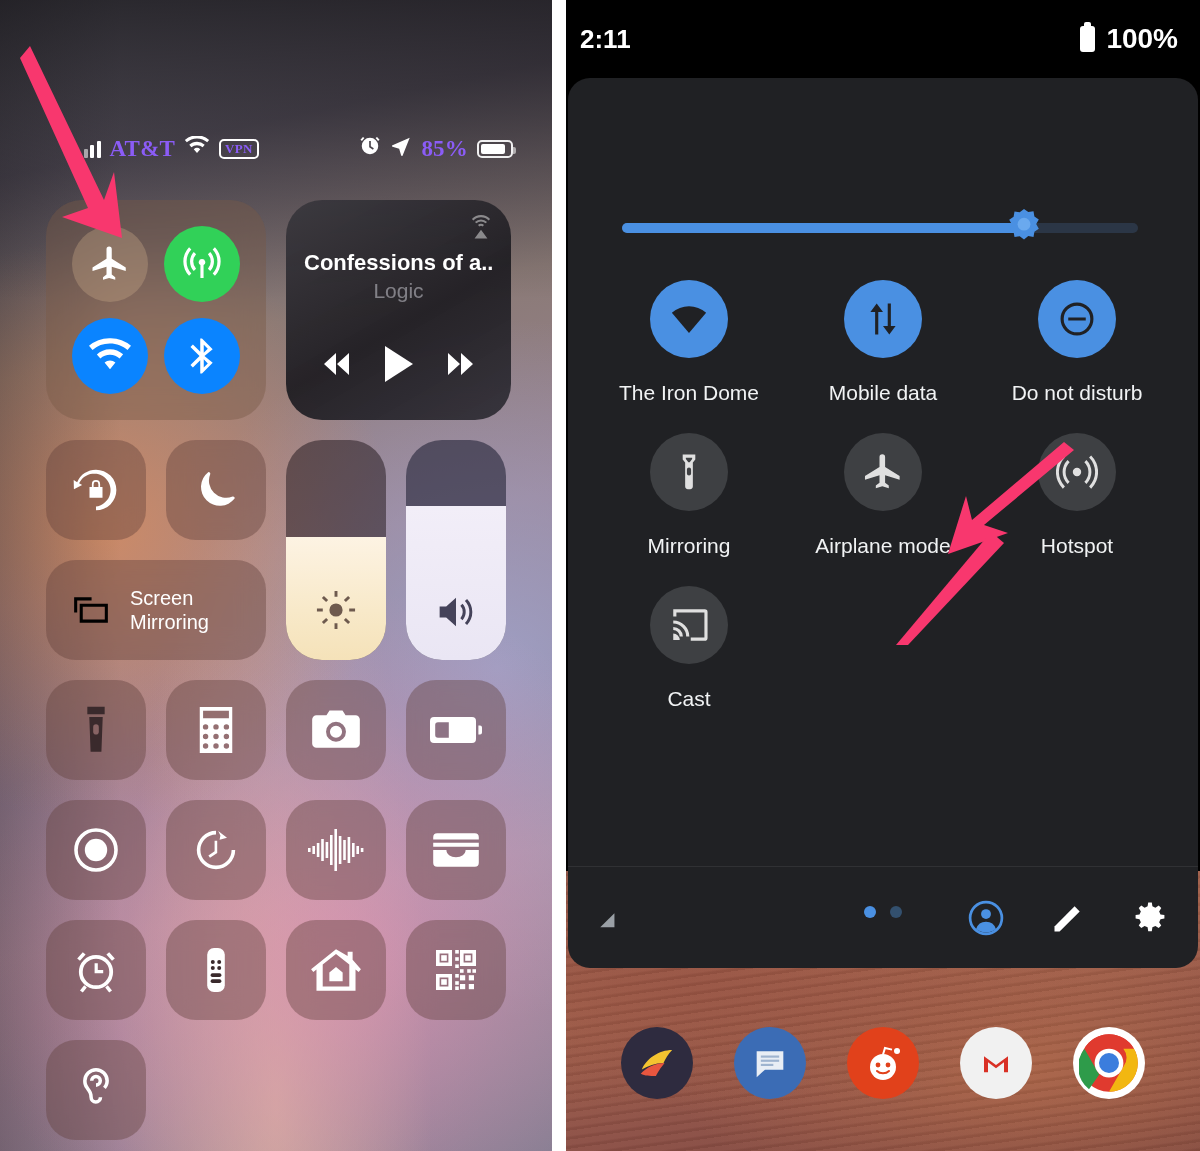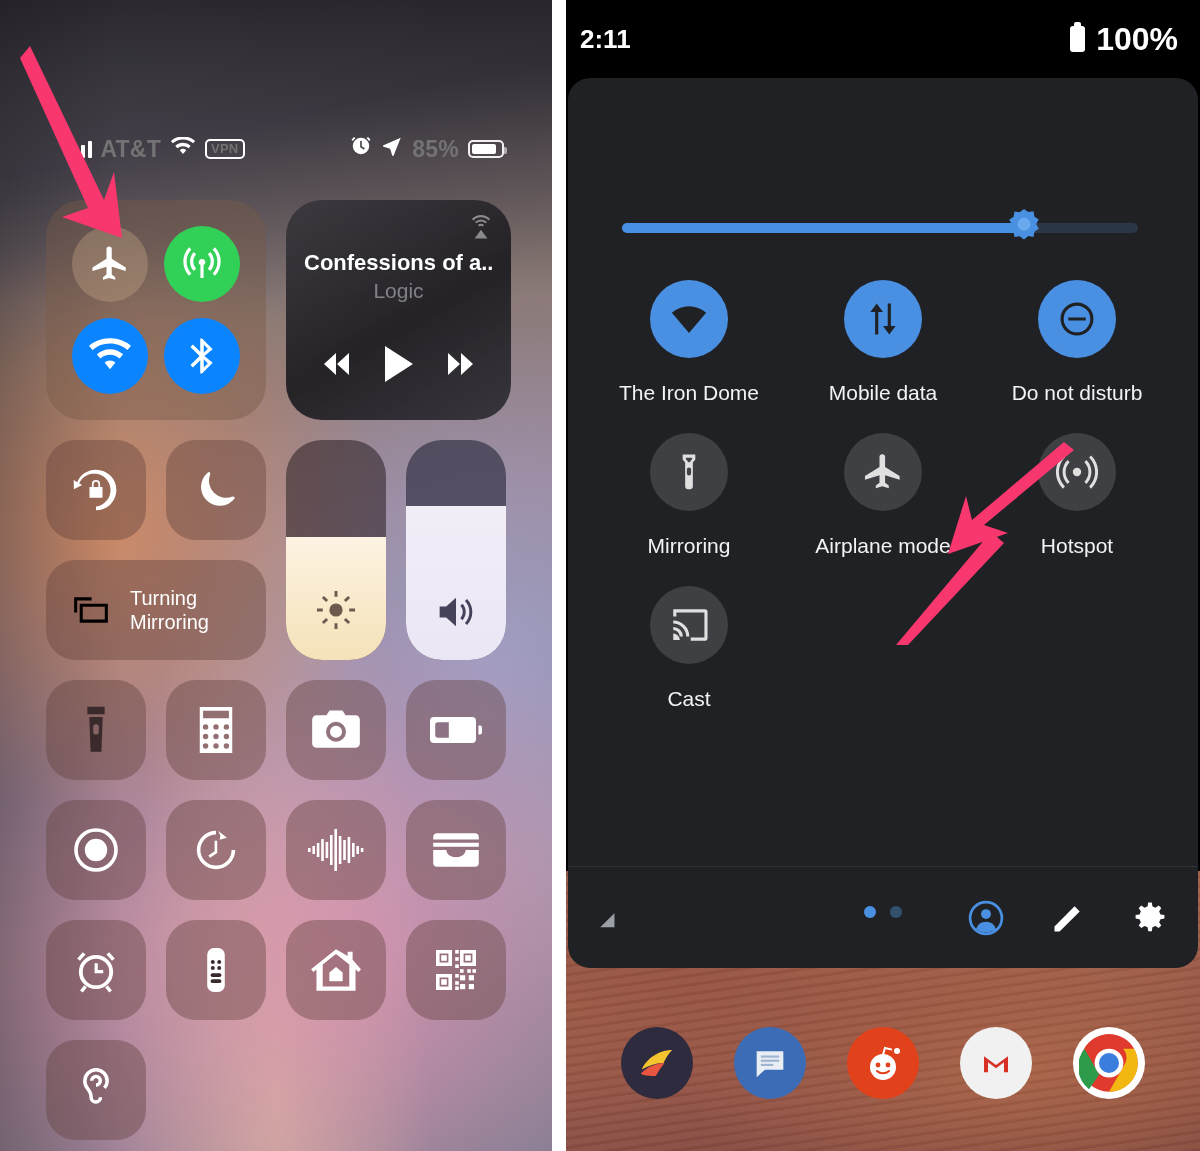--- a/index.html
+++ b/index.html
@@ -29,24 +29,25 @@
   }
   .ios-vignette {
     position: absolute; inset: 0;
     background:
       linear-gradient(to bottom, rgba(18,16,20,0.72) 0%, rgba(18,16,20,0.30) 14%, rgba(18,16,20,0) 26%),
       linear-gradient(to right, rgba(18,16,20,0.28) 0%, rgba(0,0,0,0) 22%);
   }
 
   
   .ios-status {
-    position: absolute; left: 4px; top: 132px; width: 552px; height: 34px;
+    position: absolute; left: 13px; top: 132px; width: 552px; height: 34px;
     display: flex; align-items: center;
-    color: #737373; font-size: 23px; font-weight: 700;
+    color: #8b5cf6; font-size: 23px; font-weight: 700;
     letter-spacing: .2px;
+    font-family: Liberation Serif, serif;
   }
   .ios-status-left { display:flex; align-items:center; gap:9px; margin-left: 64px; }
   .ios-status-right { display:flex; align-items:center; gap:9px; position:absolute; right: 52px; }
   .sig-bars { display:flex; align-items:flex-end; gap:2.5px; height:17px; }
   .sig-bars i { display:block; width:4px; background:#fff; border-radius:1px; }
   .sig-bars i:nth-child(1){height:6px;background:rgba(255,255,255,.45)}
   .sig-bars i:nth-child(2){height:9px;background:rgba(255,255,255,.55)}
   .sig-bars i:nth-child(3){height:13px}
   .sig-bars i:nth-child(4){height:17px}
   .vpn-badge {
@@ -149,21 +150,21 @@
     background: repeating-linear-gradient(-8deg, rgba(0,0,0,0.10) 0px, rgba(0,0,0,0.10) 2px, rgba(255,255,255,0.05) 4px, rgba(255,255,255,0.05) 9px);
     opacity:.55;
   }
 
   .andr-status {
     position:absolute; left:0; top:0; width:634px; height:78px;
     display:flex; align-items:center; justify-content:space-between;
     padding: 0 22px 0 14px; color:#fff; z-index: 4;
   }
   .andr-time { font-size: 26px; font-weight: 700; }
-  .andr-batt { display:flex; align-items:center; gap:11px; font-size: 32px; font-weight:700; }
+  .andr-batt { display:flex; align-items:center; gap:11px; font-size: 28px; font-weight:700; }
   .batt-glyph { width: 15px; height: 26px; border-radius: 3px; background:#fff; position:relative; }
   .batt-glyph::before{ content:""; position:absolute; top:-4px; left:4px; width:7px; height:4px; background:#fff; border-radius:2px 2px 0 0;}
 
   .qs-panel {
     position:absolute; left: 2px; top: 78px; width: 630px; height: 890px;
     background: #202124; border-radius: 22px; z-index: 3;
   }
   .qs-alarm {
     display:flex; align-items:center; justify-content:center; gap:12px;
     color:#e8eaed; font-size: 23px; padding-top: 22px;
@@ -326,21 +327,21 @@
               <svg width="48" height="48" viewBox="0 0 24 24">
                   <path d="M20.3 15.3A8.6 8.6 0 0 1 9.1 4.1a.8.8 0 0 0-1-1 9.4 9.4 0 1 0 13.2 13.2.8.8 0 0 0-1-1z"></path>
                 </svg>
             </div>
           </div>
           <div class="cc-mirror">
             <svg width="46" height="46" viewBox="0 0 24 24">
                 <path d="M3.2 5.4h9.1v1.6H4.8v6.3H3.2zm2.9 3.3h14.7v9.9H6.1zm1.6 1.6v6.7h11.5v-6.7z"></path>
               </svg>
             <div class="lbl">
-              <div>Turning</div>
+              <div>Screen</div>
               <div>Mirroring</div>
             </div>
           </div>
         </div>
 
         <div class="slider-tile bright">
           <div class="track"></div>
             <div class="fill"></div>
           <div class="gl">
               <svg width="44" height="44" viewBox="0 0 24 24">

